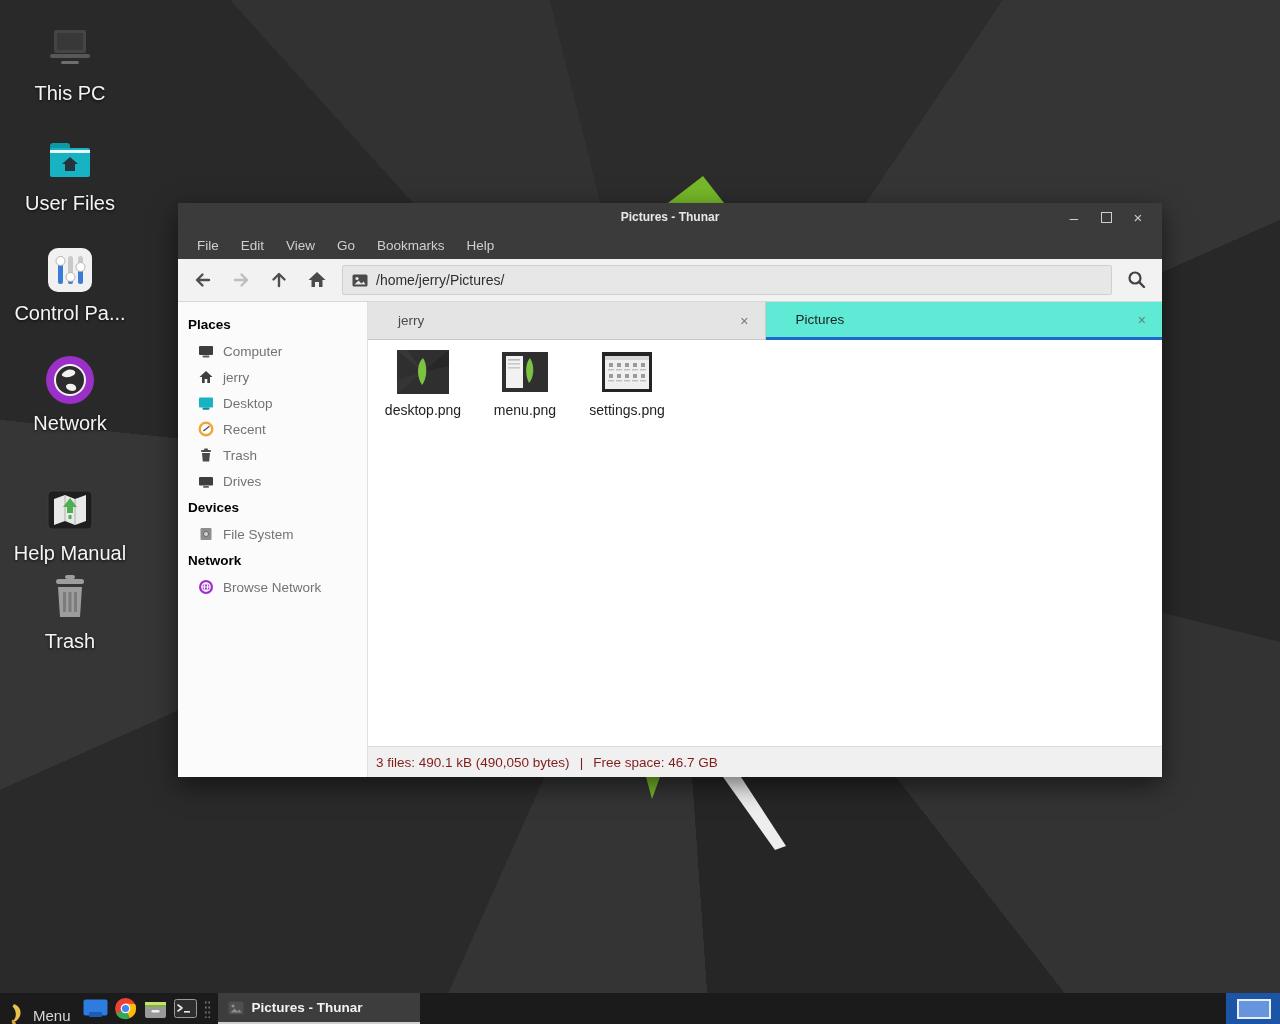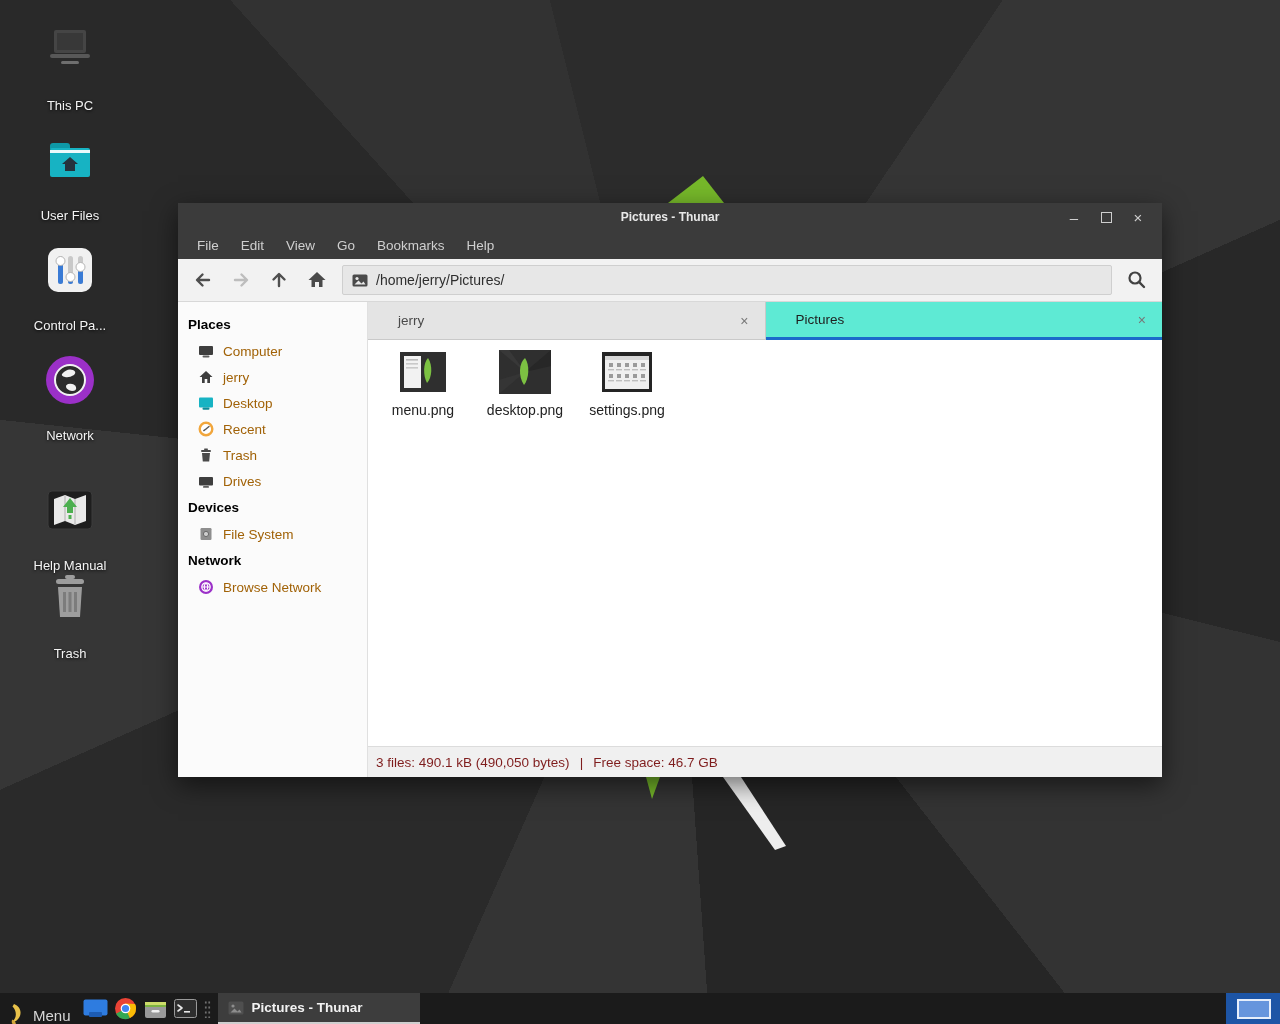--- a/index.html
+++ b/index.html
@@ -14,42 +14,42 @@
     background:conic-gradient(from 8deg at 52.5% 47.9%,
       #2c2c2c 0deg 26deg,#353535 26deg 58deg,#282828 58deg 96deg,
       #333333 96deg 134deg,#262626 134deg 168deg,#343434 168deg 196deg,
       #2a2a2a 196deg 238deg,#363636 238deg 268deg,#292929 268deg 310deg,
       #323232 310deg 338deg,#2c2c2c 338deg 360deg);
   }
   .wall-shapes{position:absolute;inset:0;pointer-events:none;}
   
   .dicon{position:absolute;left:10px;width:120px;text-align:center;cursor:default;}
   .dicon .ic{height:52px;display:flex;align-items:center;justify-content:center;}
-  .dicon .lbl{margin-top:22px;font-size:13px;color:#f4f4f4;text-shadow:0 1px 3px rgba(0,0,0,.8);}
+  .dicon .lbl{margin-top:6px;font-size:20px;color:#f4f4f4;text-shadow:0 1px 3px rgba(0,0,0,.8);}
   
   .thunar{
     position:absolute;left:178px;top:203px;width:984px;height:574px;
     display:flex;flex-direction:column;box-shadow:0 8px 24px rgba(0,0,0,.55);
     background:#fff;
   }
   .titlebar{height:28px;background:#3b3b3b;position:relative;display:flex;align-items:center;flex:none;}
   .titlebar .title{position:absolute;left:0;right:0;text-align:center;font-size:12px;font-weight:bold;color:#e8e8e8;}
   .winbtns{margin-left:auto;display:flex;align-items:center;gap:0;padding-right:8px;z-index:1;}
   .winbtn{width:32px;height:28px;display:flex;align-items:center;justify-content:center;color:#cfcfcf;font-size:15px;cursor:pointer;}
   .maxbox{width:9px;height:9px;border:1.5px solid #cfcfcf;}
   .menubar{height:28px;background:#3b3b3b;display:flex;align-items:center;padding-left:8px;flex:none;}
   .menuitem{padding:0 11px;font-size:13.5px;color:#cfcfcf;cursor:pointer;}
   .toolbar{height:43px;background:#f2f2f2;border-bottom:1px solid #d8d8d8;display:flex;align-items:center;padding:0 6px;flex:none;box-sizing:border-box;}
   .navbtn{width:38px;height:34px;display:flex;align-items:center;justify-content:center;cursor:pointer;border-radius:3px;flex:none;}
   .pathbar{flex:1;height:28px;background:#e7e7e7;border:1px solid #cfcfcf;border-radius:2px;margin:0 6px;display:flex;align-items:center;padding:0 9px;gap:8px;font-size:14px;color:#2e2e2e;cursor:text;}
   
   .main{flex:1;display:flex;min-height:0;}
   .sidebar{width:189px;flex:none;background:#fbfbfb;border-right:1px solid #e0e0e0;padding-top:9px;overflow:hidden;}
   .side-header{font-weight:bold;font-size:13.5px;color:#000000;padding:6px 10px;}
-  .side-row{display:flex;align-items:center;gap:9px;padding:5px 8px 5px 20px;font-size:13.5px;color:#a16207;cursor:pointer;}
+  .side-row{display:flex;align-items:center;gap:9px;padding:5px 8px 5px 20px;font-size:13.5px;color:#737373;cursor:pointer;}
   .side-row svg{flex:none;}
   .content{flex:1;display:flex;flex-direction:column;min-width:0;background:#fff;}
   .tabbar{height:38px;display:flex;flex:none;}
   .tab{flex:1;display:flex;align-items:center;font-size:13.5px;cursor:pointer;box-sizing:border-box;}
   .tab .tlabel{padding-left:30px;}
   .tab .tclose{margin-left:auto;padding:0 16px;color:#777;font-size:14px;cursor:pointer;}
   .tab.inactive{background:#e4e4e4;color:#4a4a4a;border-bottom:1px solid #c9c9c9;border-right:1px solid #c9c9c9;}
   .tab.active{background:#5eead4;color:#1e1e1e;border-bottom:3px solid #1b6aca;gap:29px;}
   .filegrid{flex:1;display:flex;align-items:flex-start;gap:12px;padding:8px 0 0 10px;overflow:hidden;}
   .fitem{width:90px;display:flex;flex-direction:column;align-items:center;cursor:pointer;}
@@ -302,42 +302,42 @@
         </div>
         <div class="tab active">
           <span class="tlabel">Pictures</span>
           <span class="tclose">×</span>
         </div>
       </div>
 
       <div class="filegrid">
         <div class="fitem">
           <div class="thumb">
+            <svg width="52" height="44" viewBox="0 0 52 44">
+              <rect width="52" height="44" fill="#2f2f2f"></rect>
+              <polygon points="0,0 26,22 10,0" fill="#383838"></polygon>
+              <polygon points="52,0 26,22 52,16" fill="#272727"></polygon>
+              <polygon points="0,44 26,22 0,30" fill="#353535"></polygon>
+              <path d="M26 8 C20 13 19 26 25 35 C30 29 31 15 26 8 Z" fill="#7cc142"></path>
+            </svg>
+          </div>
+          <div class="fname">desktop.png</div>
+        </div>
+        <div class="fitem">
+          <div class="thumb">
             <svg width="46" height="40" viewBox="0 0 46 40">
               <rect width="46" height="40" fill="#2f2f2f"></rect>
               <rect x="4" y="4" width="17" height="32" fill="#f2f2f2"></rect>
               <rect x="6" y="7" width="12" height="1.6" fill="#b9b9b9"></rect>
               <rect x="6" y="11" width="12" height="1.6" fill="#c9c9c9"></rect>
               <rect x="6" y="15" width="12" height="1.6" fill="#c9c9c9"></rect>
               <path d="M28 6 C23 11 23 24 27 31 C32 26 33 13 28 6 Z" fill="#7cc142"></path>
             </svg>
           </div>
           <div class="fname">menu.png</div>
-        </div>
-        <div class="fitem">
-          <div class="thumb">
-            <svg width="52" height="44" viewBox="0 0 52 44">
-              <rect width="52" height="44" fill="#2f2f2f"></rect>
-              <polygon points="0,0 26,22 10,0" fill="#383838"></polygon>
-              <polygon points="52,0 26,22 52,16" fill="#272727"></polygon>
-              <polygon points="0,44 26,22 0,30" fill="#353535"></polygon>
-              <path d="M26 8 C20 13 19 26 25 35 C30 29 31 15 26 8 Z" fill="#7cc142"></path>
-            </svg>
-          </div>
-          <div class="fname">desktop.png</div>
         </div>
         <div class="fitem">
           <div class="thumb">
             <svg width="50" height="40" viewBox="0 0 50 40">
               <rect width="50" height="40" fill="#242424"></rect>
               <rect x="3" y="4" width="44" height="33" fill="#efefef"></rect>
               <rect x="3" y="4" width="44" height="4" fill="#d7d7d7"></rect>
               <g fill="#9a9a9a">
                 <rect x="7" y="11" width="4" height="4"></rect>
                   <rect x="15" y="11" width="4" height="4"></rect>

